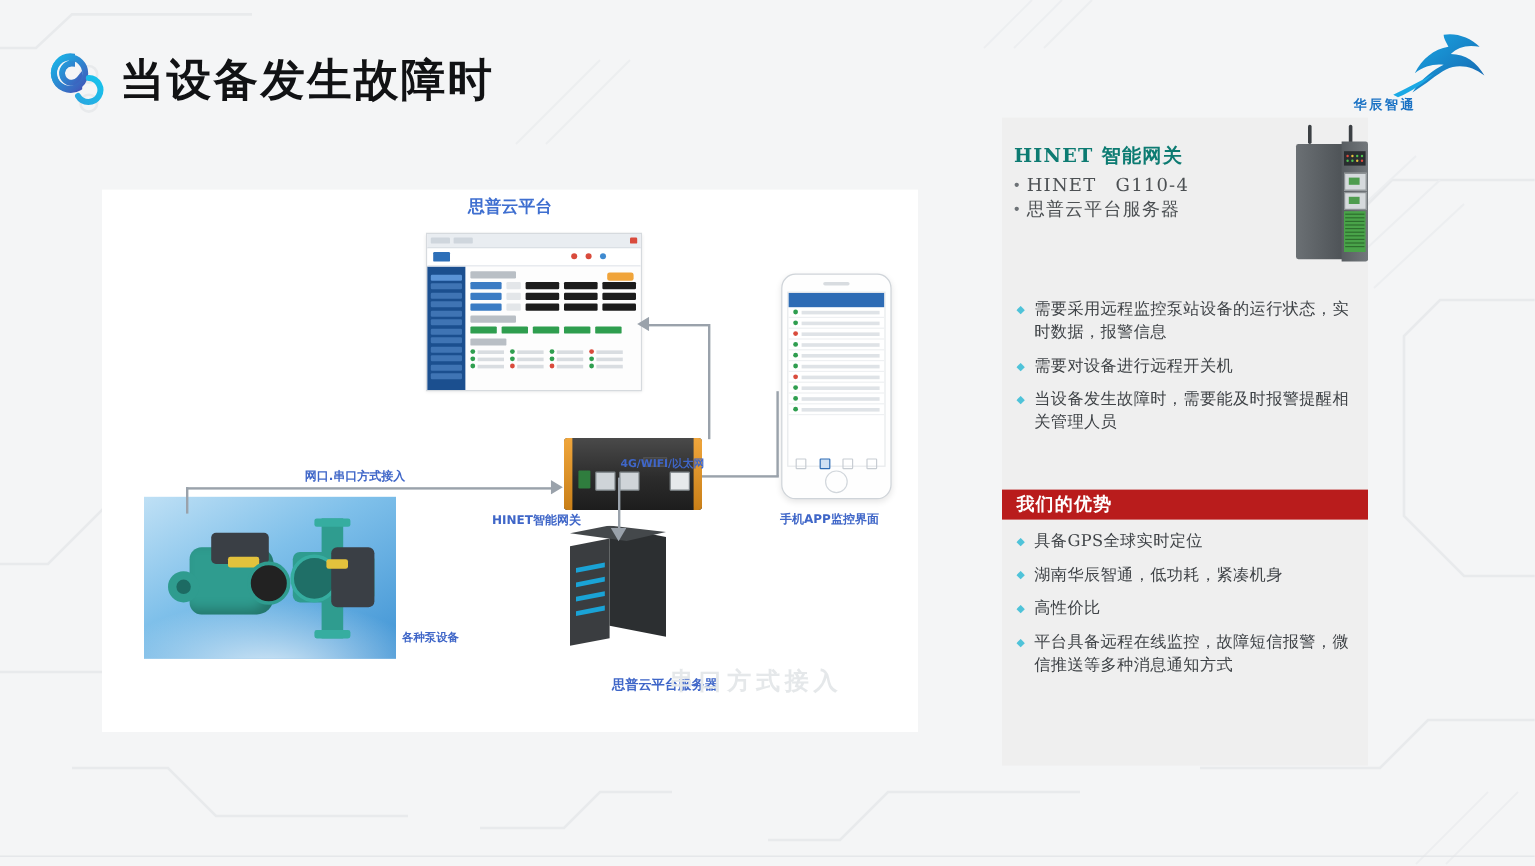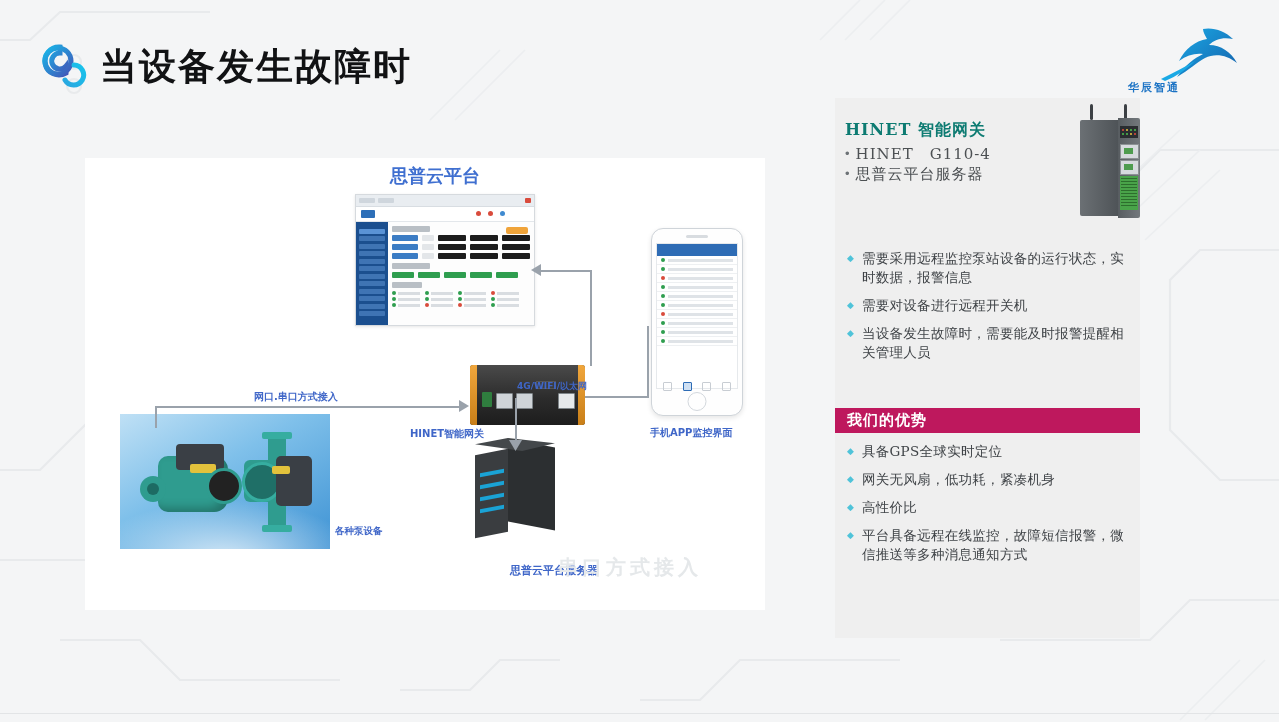--- a/index.html
+++ b/index.html
@@ -46,21 +46,21 @@
   
   .diagram-card{
     position:absolute;left:85px;top:158px;width:680px;height:452px;
     background:#ffffff;z-index:2;
   }
   .diag-label{
     position:absolute;color:#3f66c8;font-weight:700;
     font-family:"DejaVu Sans","Liberation Sans",sans-serif;
     white-space:nowrap;
   }
-  .lbl-cloud{left:305px;top:6px;font-size:18px;color:#3f6fd0;}
+  .lbl-cloud{left:305px;top:6px;font-size:14px;color:#3f6fd0;}
   .lbl-app  {left:565px;top:268px;font-size:10px;}
   .lbl-gw   {left:325px;top:269px;font-size:10px;}
   .lbl-port {left:169px;top:232px;font-size:10px;}
   .lbl-4g   {left:432px;top:222px;font-size:9px;}
   .lbl-pump {left:250px;top:367px;font-size:9.5px;}
   .lbl-srv  {left:425px;top:405px;font-size:11px;}
 
   
   .browser{
     position:absolute;left:270px;top:36px;width:178px;height:130px;
@@ -190,21 +190,21 @@
   .dev-green{position:absolute;left:46px;top:68px;width:18px;height:34px;background:#49a349;}
   .dev-green u{display:block;height:1px;margin:2px 1px;background:#2d6e2d;text-decoration:none;}
 
   .sec{position:absolute;left:835px;width:305px;z-index:3;}
   .sec-hdr{
     height:25px;display:flex;align-items:center;padding-left:12px;
     font-family:"DejaVu Sans","Liberation Sans",sans-serif;
     font-size:15px;font-weight:700;color:#ffffff;letter-spacing:1px;
   }
   .sec-hdr.amber{background:#f2b01c;}
-  .sec-hdr.slate{background:#be185d;}
+  .sec-hdr.slate{background:#b91c1c;}
   .sec-body{padding:9px 14px 10px 12px;}
   .bullet{display:flex;align-items:flex-start;gap:8px;margin-bottom:9px;}
   .bullet:last-child{margin-bottom:0;}
   .bullet .di{color:#4fc3d9;font-size:9px;line-height:18px;flex:0 0 auto;}
   .bullet .bt{
     font-family:"DejaVu Serif","Liberation Serif",serif;
     font-size:13.5px;line-height:19px;color:#3f4347;letter-spacing:.3px;
   }
 </style>
 </head>
@@ -610,21 +610,21 @@
 
 <div class="sec" style="top:408px;">
   <div class="sec-hdr slate">我们的优势</div>
   <div class="sec-body">
     <div class="bullet">
       <span class="di">◆</span>
       <span class="bt">具备GPS全球实时定位</span>
     </div>
     <div class="bullet">
       <span class="di">◆</span>
-      <span class="bt">网关无风扇，低功耗，紧凑机身</span>
+      <span class="bt">湖南华辰智通，低功耗，紧凑机身</span>
     </div>
     <div class="bullet">
       <span class="di">◆</span>
       <span class="bt">高性价比</span>
     </div>
     <div class="bullet">
       <span class="di">◆</span>
       <span class="bt">平台具备远程在线监控，故障短信报警，微信推送等多种消息通知方式</span>
     </div>
   </div>

